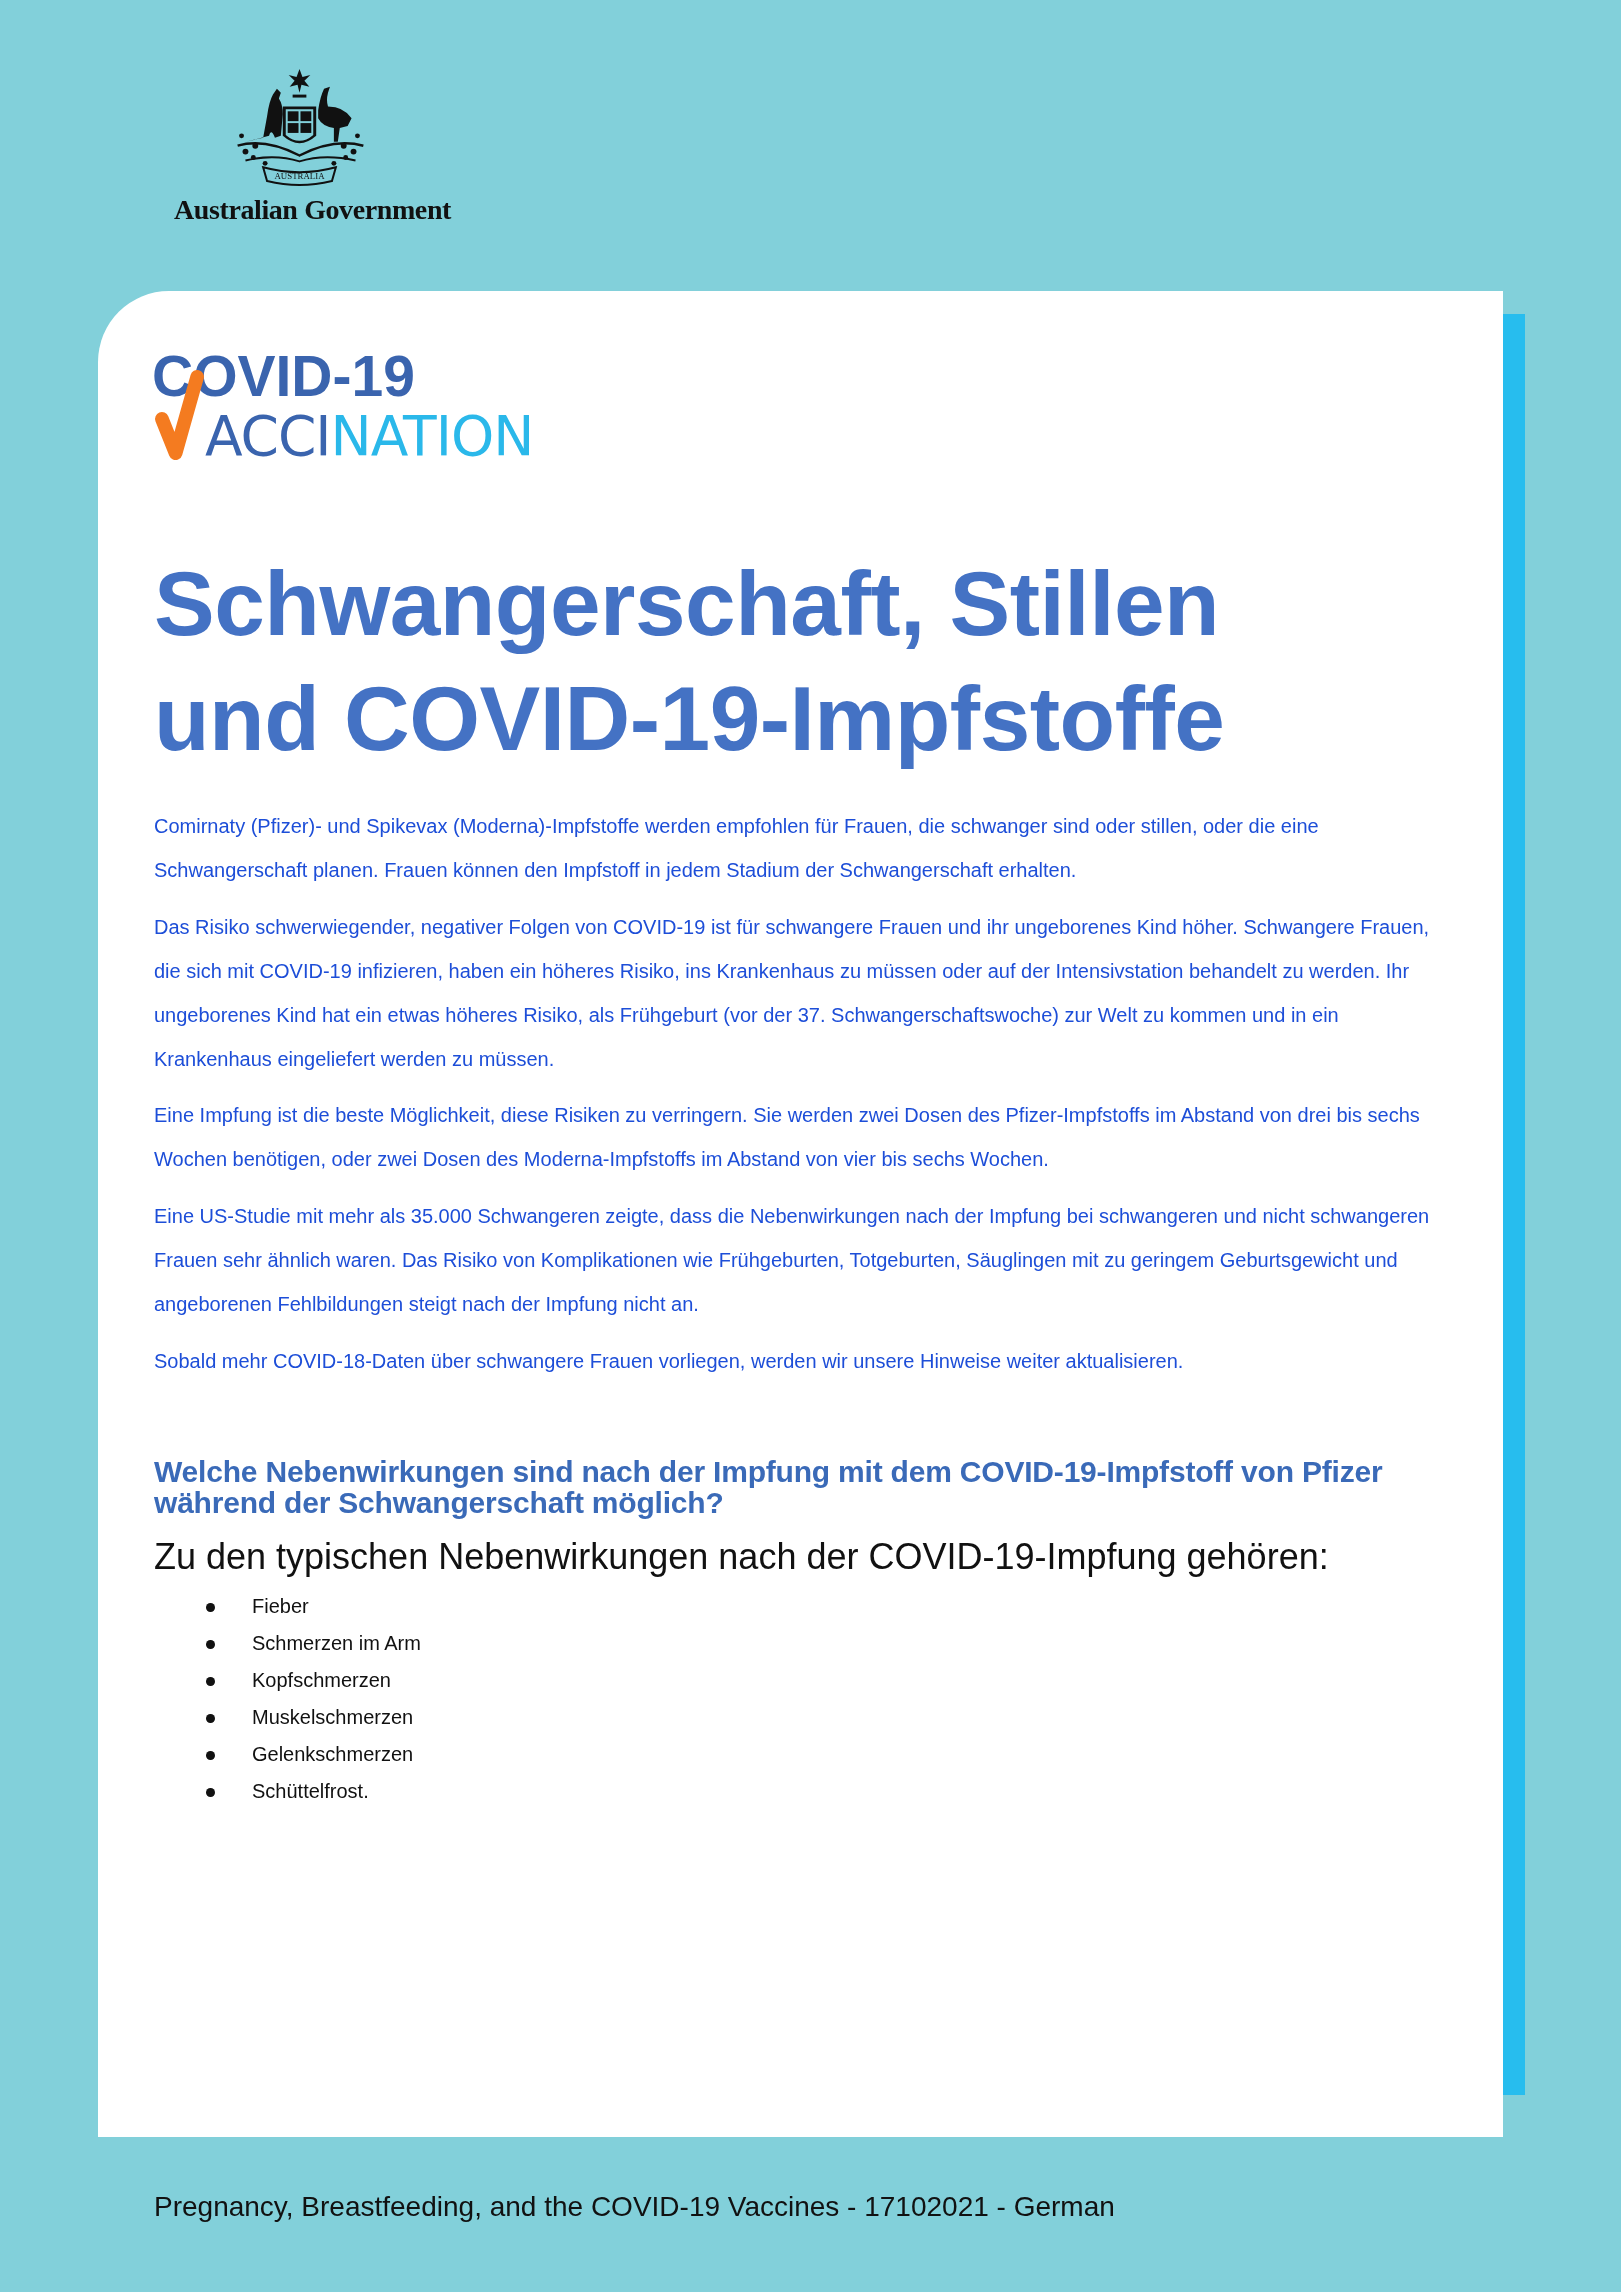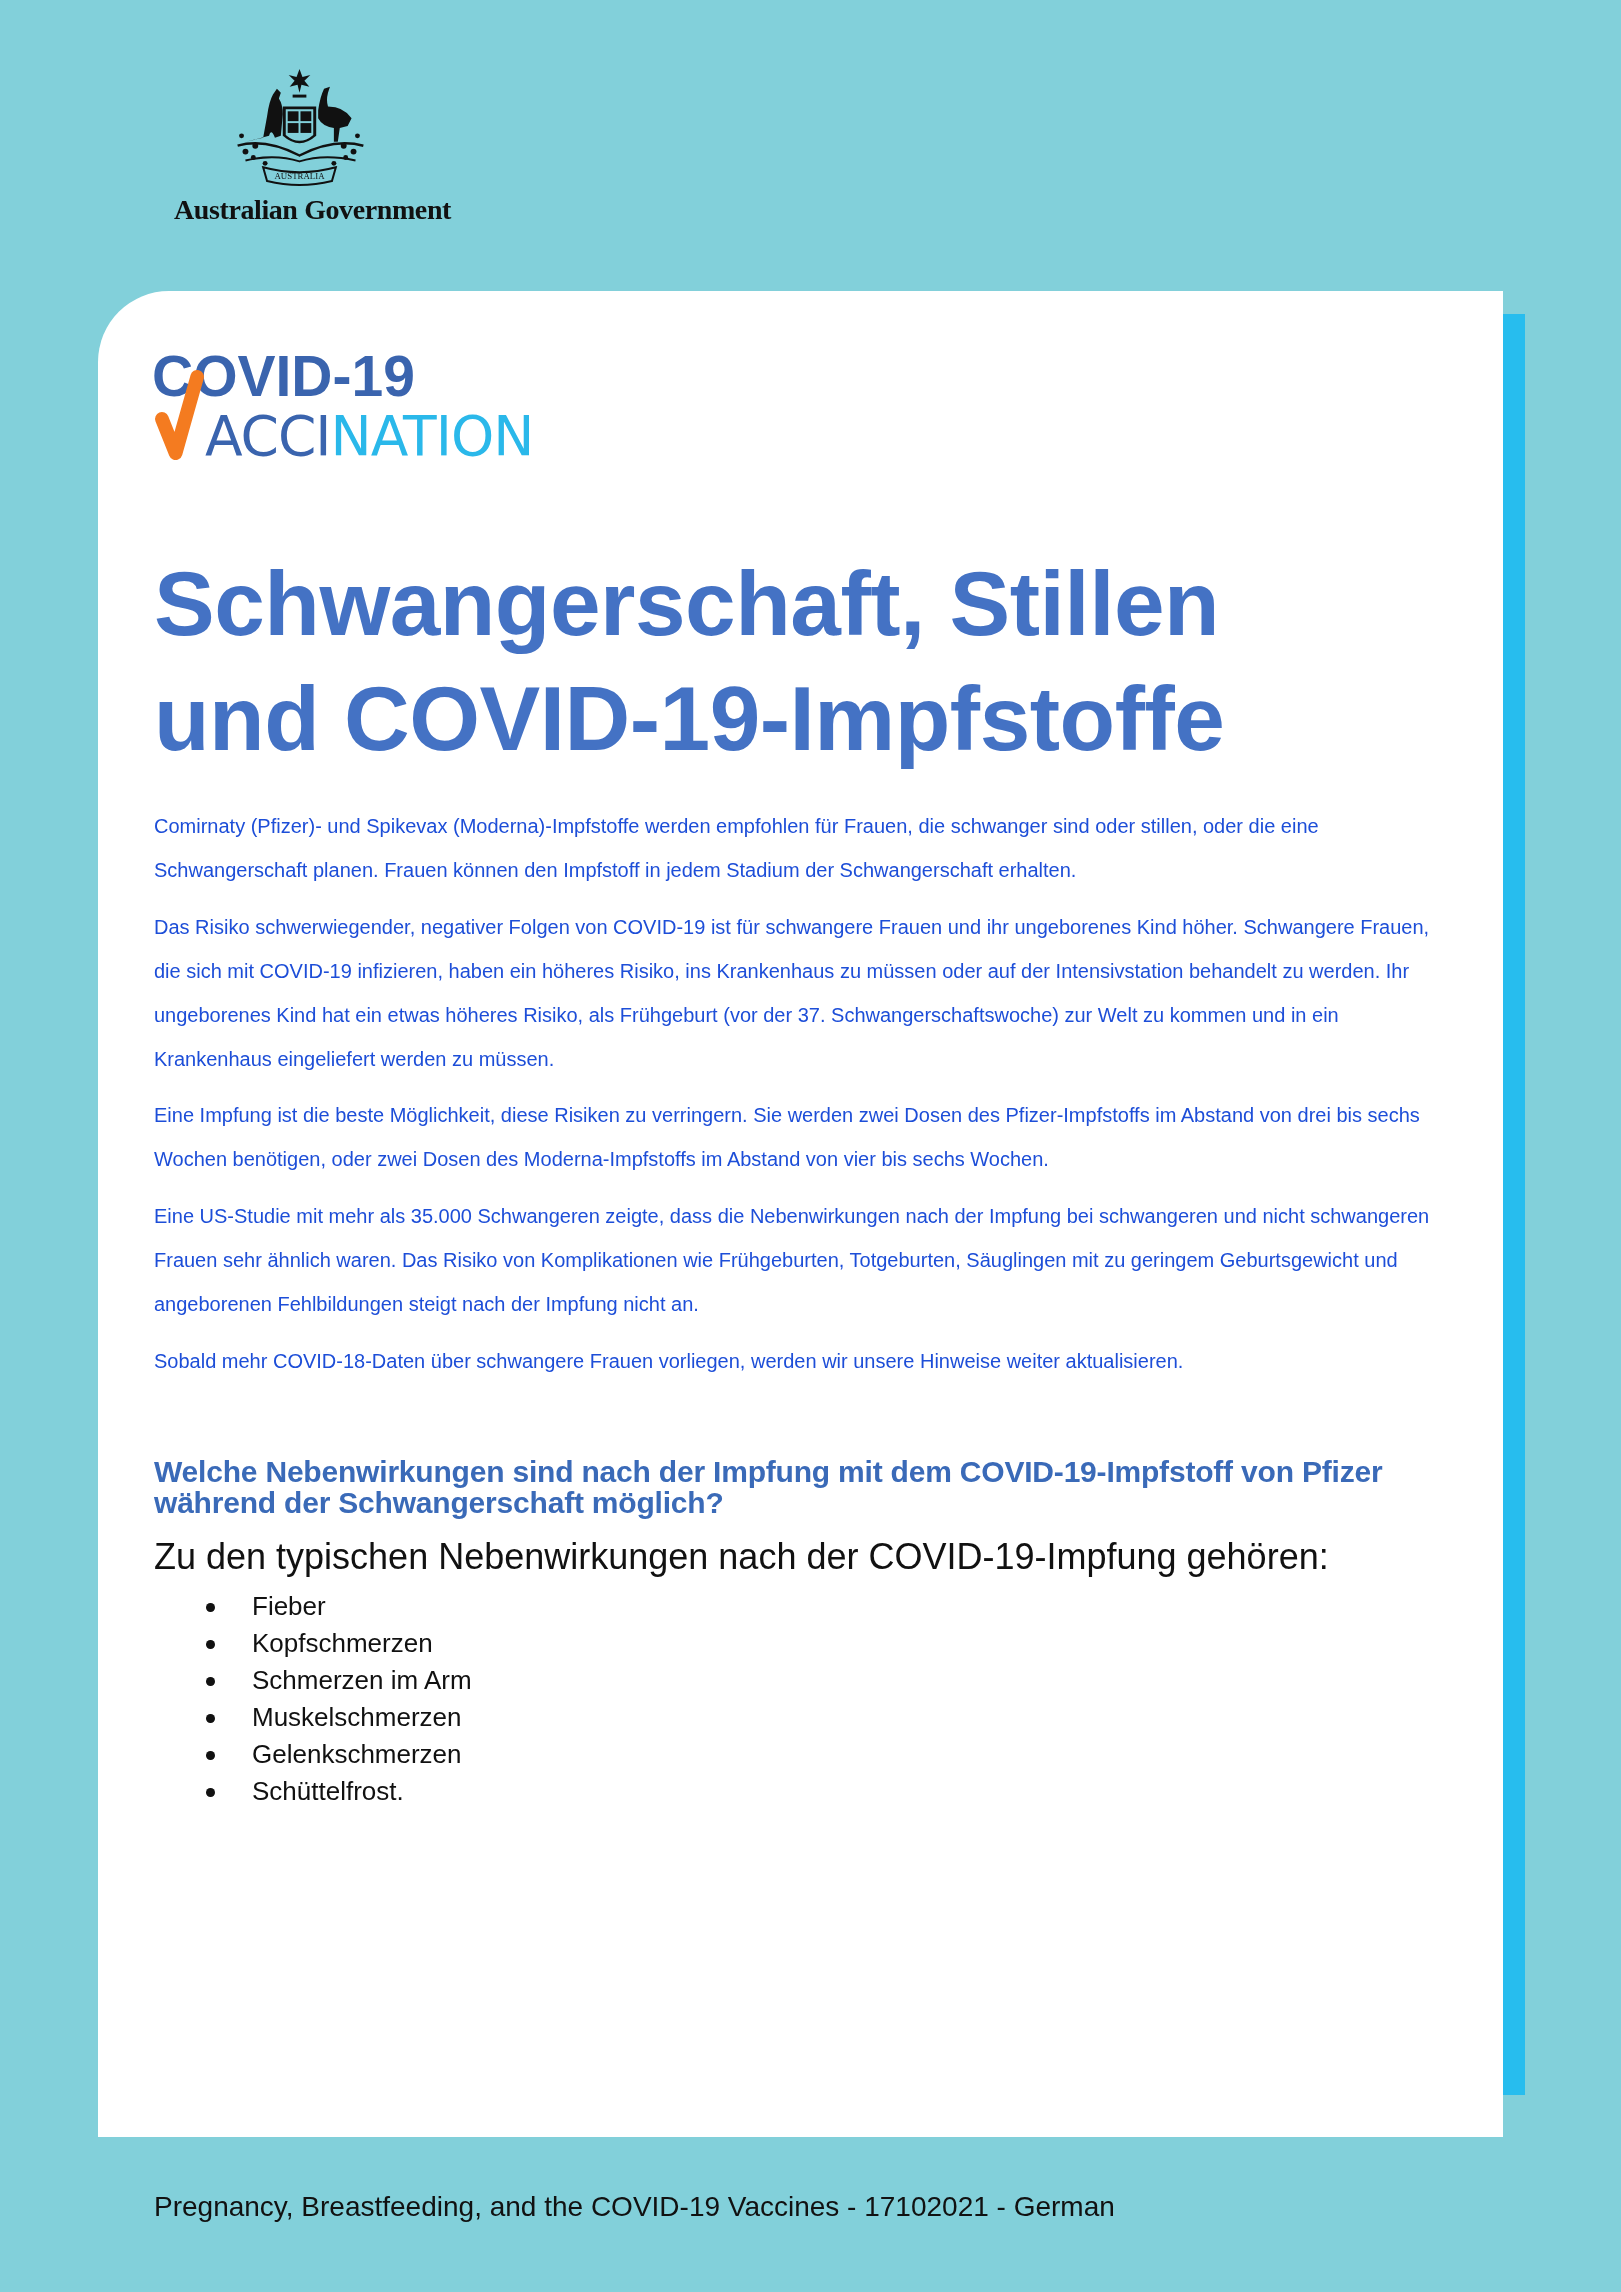--- a/index.html
+++ b/index.html
@@ -53,21 +53,21 @@
   .content { position: absolute; left: 56px; top: 513px; width: 1304px; }
   .para {
     font-size: 20px; line-height: 44px; margin: 0 0 12.7px 0; color: #1d4ed8;
   }
   .h2 {
     margin: 73px 0 0 0; font-weight: bold; font-size: 30px; line-height: 31px;
     color: #3a6ab8; letter-spacing: -0.2px;
   }
   .intro { margin: 21.6px 0 0 0; font-size: 36px; line-height: 35px; }
   .bullets { list-style: none; margin: 13.7px 0 0 0; padding: 0; }
-  .bullets li { position: relative; padding-left: 98px; font-size: 26px; line-height: 37px; }
+  .bullets li { position: relative; padding-left: 98px; font-size: 20px; line-height: 37px; }
   .bullets li .dot {
     position: absolute; left: 52px; top: 14.7px; width: 8.8px; height: 8.8px;
     border-radius: 50%; background: #111;
   }
   .footer {
     position: absolute; left: 154px; top: 2191px;
     font-size: 28px; color: #111; white-space: nowrap;
   }
 </style>
 </head>
@@ -133,22 +133,22 @@
     <p class="para">Comirnaty (Pfizer)- und Spikevax (Moderna)-Impfstoffe werden empfohlen für Frauen, die schwanger sind oder stillen, oder die eine Schwangerschaft planen. Frauen können den Impfstoff in jedem Stadium der Schwangerschaft erhalten.</p>
     <p class="para">Das Risiko schwerwiegender, negativer Folgen von COVID-19 ist für schwangere Frauen und ihr ungeborenes Kind höher. Schwangere Frauen, die sich mit COVID-19 infizieren, haben ein höheres Risiko, ins Krankenhaus zu müssen oder auf der Intensivstation behandelt zu werden. Ihr ungeborenes Kind hat ein etwas höheres Risiko, als Frühgeburt (vor der 37. Schwangerschaftswoche) zur Welt zu kommen und in ein Krankenhaus eingeliefert werden zu müssen.</p>
     <p class="para">Eine Impfung ist die beste Möglichkeit, diese Risiken zu verringern. Sie werden zwei Dosen des Pfizer-Impfstoffs im Abstand von drei bis sechs Wochen benötigen, oder zwei Dosen des Moderna-Impfstoffs im Abstand von vier bis sechs Wochen.</p>
     <p class="para">Eine US-Studie mit mehr als 35.000 Schwangeren zeigte, dass die Nebenwirkungen nach der Impfung bei schwangeren und nicht schwangeren Frauen sehr ähnlich waren. Das Risiko von Komplikationen wie Frühgeburten, Totgeburten, Säuglingen mit zu geringem Geburtsgewicht und angeborenen Fehlbildungen steigt nach der Impfung nicht an.</p>
     <p class="para">Sobald mehr COVID-18-Daten über schwangere Frauen vorliegen, werden wir unsere Hinweise weiter aktualisieren.</p>
 
     <h2 class="h2">Welche Nebenwirkungen sind nach der Impfung mit dem COVID-19-Impfstoff von Pfizer während der Schwangerschaft möglich?</h2>
     <p class="intro">Zu den typischen Nebenwirkungen nach der COVID-19-Impfung gehören:</p>
     <ul class="bullets">
       <li><span class="dot"></span><span>Fieber</span></li>
+      <li><span class="dot"></span><span>Schmerzen im Arm</span></li>
       <li><span class="dot"></span><span>Kopfschmerzen</span></li>
-      <li><span class="dot"></span><span>Schmerzen im Arm</span></li>
       <li><span class="dot"></span><span>Muskelschmerzen</span></li>
       <li><span class="dot"></span><span>Gelenkschmerzen</span></li>
       <li><span class="dot"></span><span>Schüttelfrost.</span></li>
     </ul>
   </div>
 </div>
 
 <div class="footer">Pregnancy, Breastfeeding, and the COVID-19 Vaccines - 17102021 - German</div>
 
 

